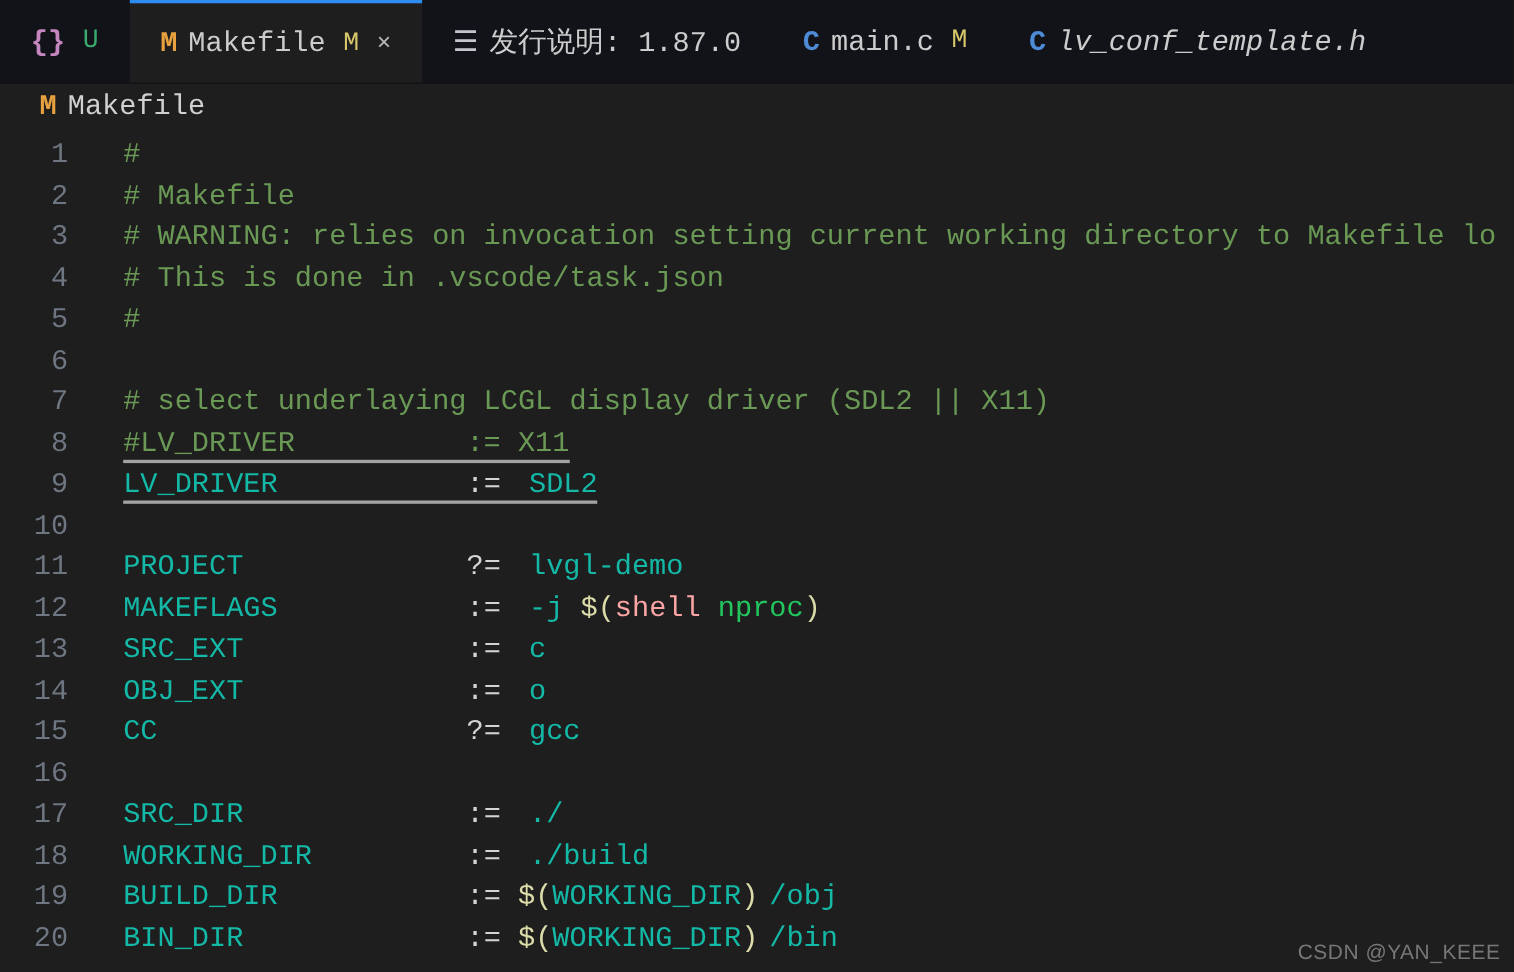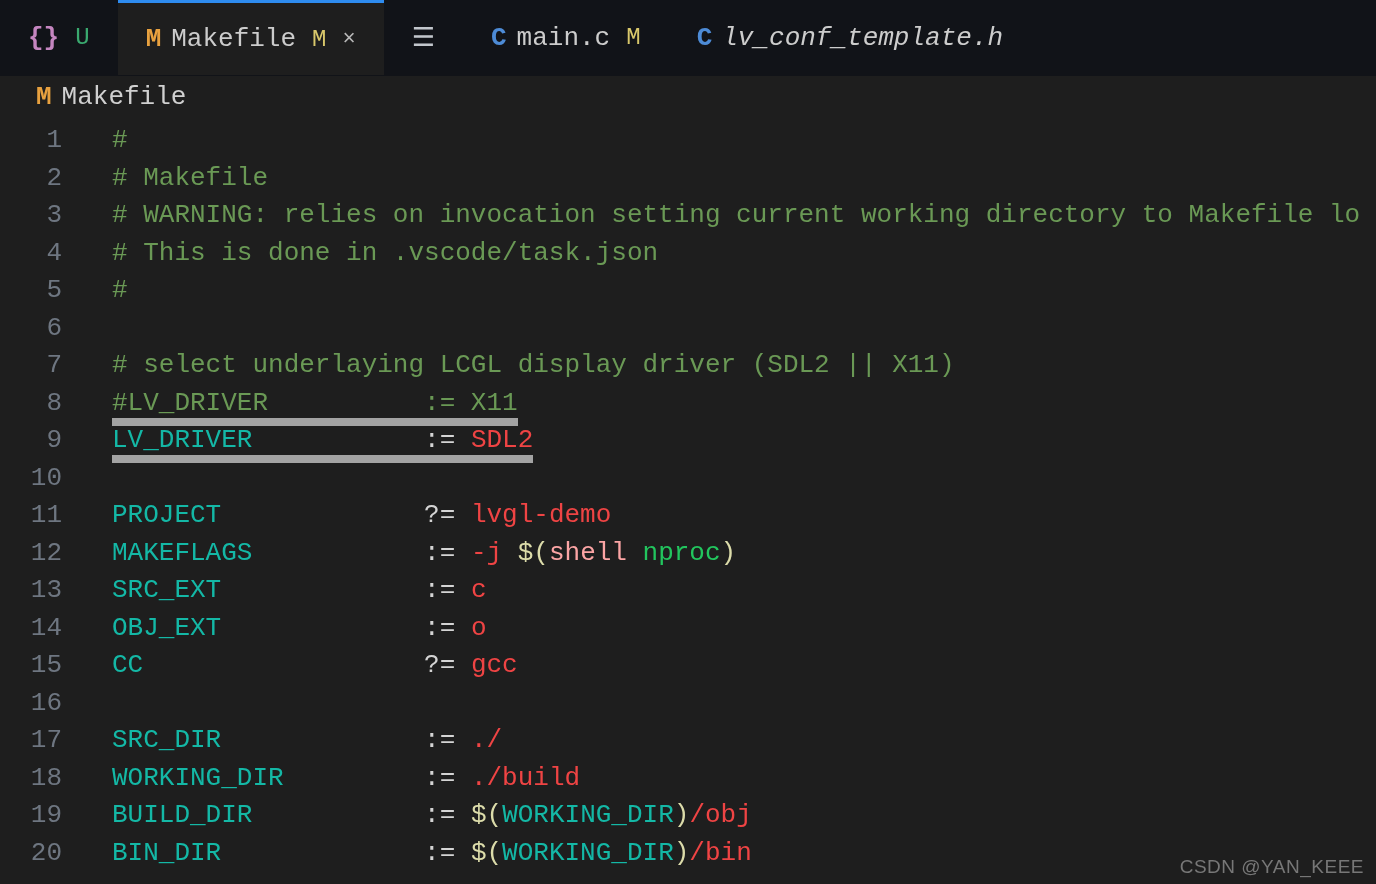--- a/index.html
+++ b/index.html
@@ -90,27 +90,27 @@
     white-space:pre;
     font-family: "Menlo","Consolas","Courier New",monospace;
     position:relative;
   }
 
   .pad { display:inline-block; width:10px; }
 
   .comment  { color:#6a9955; }
   .var      { color:#14b8a6; }
   .assign   { color:#d4d4d4; }
-  .val      { color:#ef4444; }
+  .val      { color:#14b8a6;margin-left:10px; }
   .funccall { color:#22c55e; }
   .paren    { color:#dcdcaa; }
   .shell    { color:#fca5a5; }
 
   .underline {
-    border-bottom:8px solid #a3a3a3;
+    border-bottom:3px solid #a3a3a3;
     padding-bottom:0px;
   }
   .lastline-bg {
     position:absolute;
     left:290px;
     top:0;
     width:620px;
     height:34px;
     background:#303030;
     z-index:-1;
@@ -135,20 +135,21 @@
       <span class="status status-u">U</span>
     </div>
     <div class="tab active">
       <span class="icon-m">M</span>
       <span>Makefile</span>
       <span class="status status-m">M</span>
       <span class="close">×</span>
     </div>
     <div class="tab">
       <span class="icon-list">☰</span>
+      <span>发行说明: 1.87.0</span>
     </div>
     <div class="tab">
       <span class="icon-c">C</span>
       <span>main.c</span>
       <span class="status status-m">M</span>
     </div>
     <div class="tab">
       <span class="icon-c">C</span>
       <span class="italic">lv_conf_template.h</span>
     </div>

